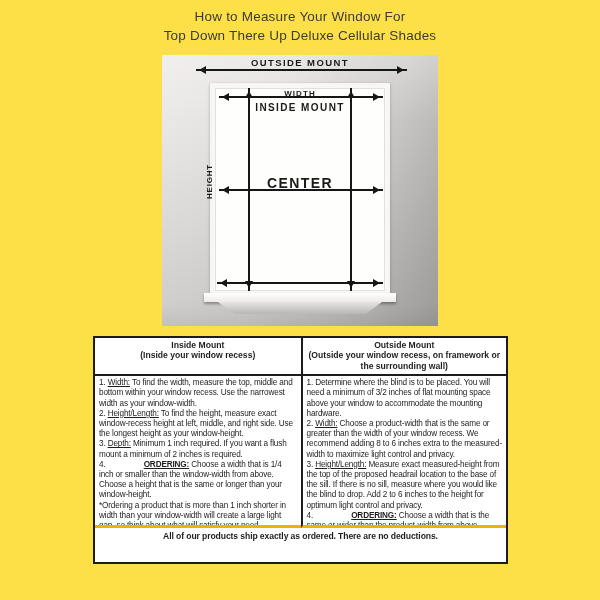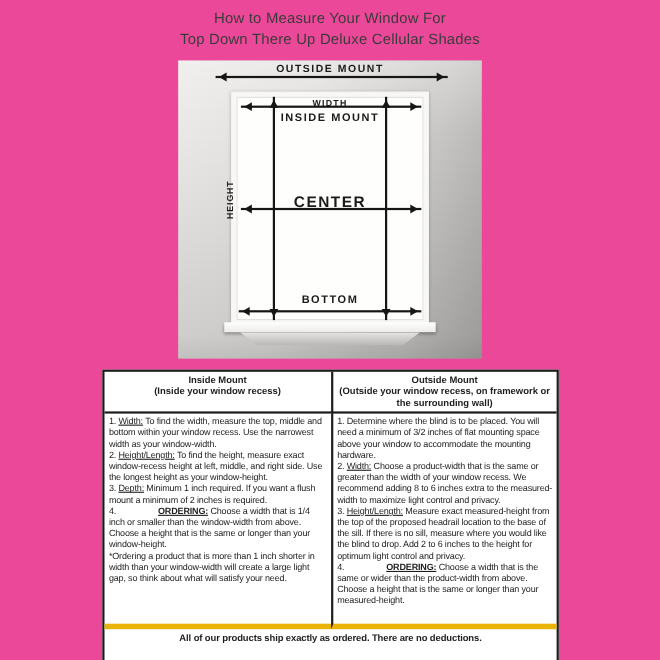--- a/index.html
+++ b/index.html
@@ -1,18 +1,18 @@
 <!DOCTYPE html>
 <html><head>
 <meta charset="utf-8">
 <style>
   * { margin:0; padding:0; box-sizing:border-box; }
   html,body { width:600px; height:600px; background:#ffffff;
     font-family:"Liberation Sans", sans-serif; }
-  .page { position:relative; width:600px; height:600px; background:#ec4899; overflow:hidden; }
+  .page { position:relative; width:600px; height:600px; background:#fde047; overflow:hidden; }
 
   
   .title { position:absolute; top:7px; left:0; width:600px; text-align:center;
     font-size:13.5px; line-height:19px; color:#3b3b3b; letter-spacing:0.2px; }
 
   
   .photo { position:absolute; left:162px; top:55px; width:276px; height:271px;
     background:
       linear-gradient(to bottom, rgba(255,255,255,0.30) 0%, rgba(255,255,255,0) 25%, rgba(0,0,0,0.10) 92%, rgba(0,0,0,0.16) 100%),
       linear-gradient(100deg, #eae9e7 0%, #e0dfdd 40%, #c6c5c3 78%, #aeadab 100%);
@@ -57,22 +57,22 @@
   .v-right { left:188px; top:33px; height:203px; }
 
   
   .tbl { position:absolute; left:93px; top:336px; width:415px;
     border:2px solid #1c1c1c; background:#fff;
     display:grid; grid-template-columns:1fr 1fr; color:#1e1e1e; }
   .th { padding:2px 6px 3px; text-align:center; font-weight:bold;
     font-size:8.6px; line-height:10.4px; border-bottom:2px solid #1c1c1c; }
   .col-r { border-left:2px solid #1c1c1c; }
   .tb { padding:2px 4px 3px; font-size:8.2px; line-height:10.2px;
-    letter-spacing:-0.15px; height:196px; overflow:hidden;
-    border-bottom:5px solid #eab308; }
+    letter-spacing:-0.15px; height:152px; overflow:hidden;
+    border-bottom:3px solid #eab308; }
   .tb p { margin:0; }
   .note { margin-top:10px; }
   .u  { text-decoration:underline; }
   .bu { font-weight:bold; text-decoration:underline;margin-left:36px; }
   .tf { grid-column:1 / 3; text-align:center; padding:3px 12px 20px;
     font-size:8.6px; line-height:10.8px; letter-spacing:-0.1px; }
   .tf-bold { font-weight:bold; }
 </style>
 </head>
 <body>
@@ -94,21 +94,20 @@
     <div class="dlabel om-label">OUTSIDE MOUNT</div>
     <div class="harrow om-arrow"></div>
     <div class="dlabel w-label">WIDTH</div>
     <div class="harrow im-arrow"></div>
     <div class="dlabel im-label">INSIDE MOUNT</div>
     <div class="varrow v-left"></div>
     <div class="varrow v-right"></div>
     <div class="h-label">HEIGHT</div>
     <div class="dlabel c-label">CENTER</div>
     <div class="harrow c-arrow"></div>
-    <div class="dlabel b-label">BOTTOM</div>
     <div class="harrow b-arrow"></div>
   </div>
 
   <div class="tbl">
 
     <div class="th">
       <div>Inside Mount</div>
       <div>(Inside your window recess)</div>
     </div>
     <div class="th col-r">

